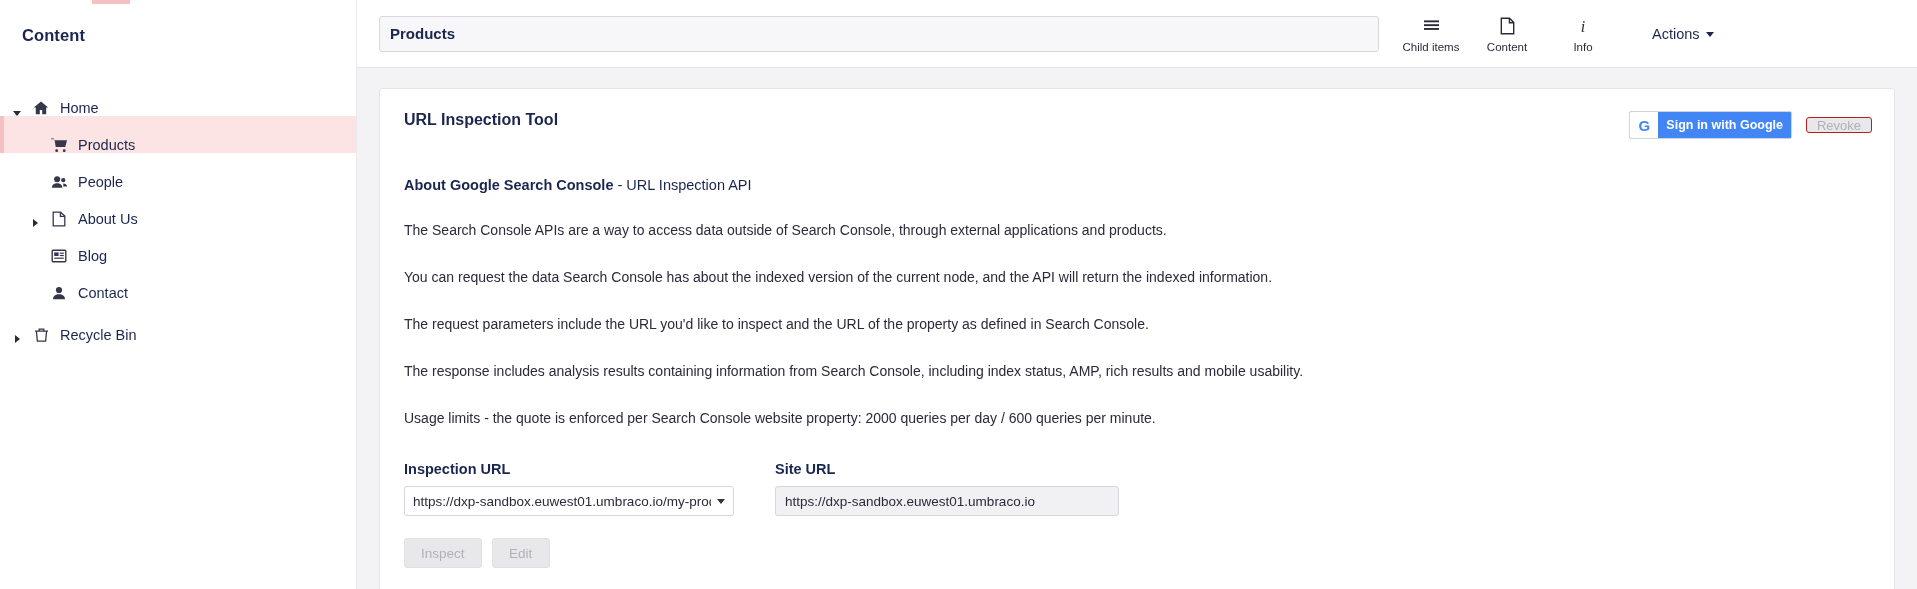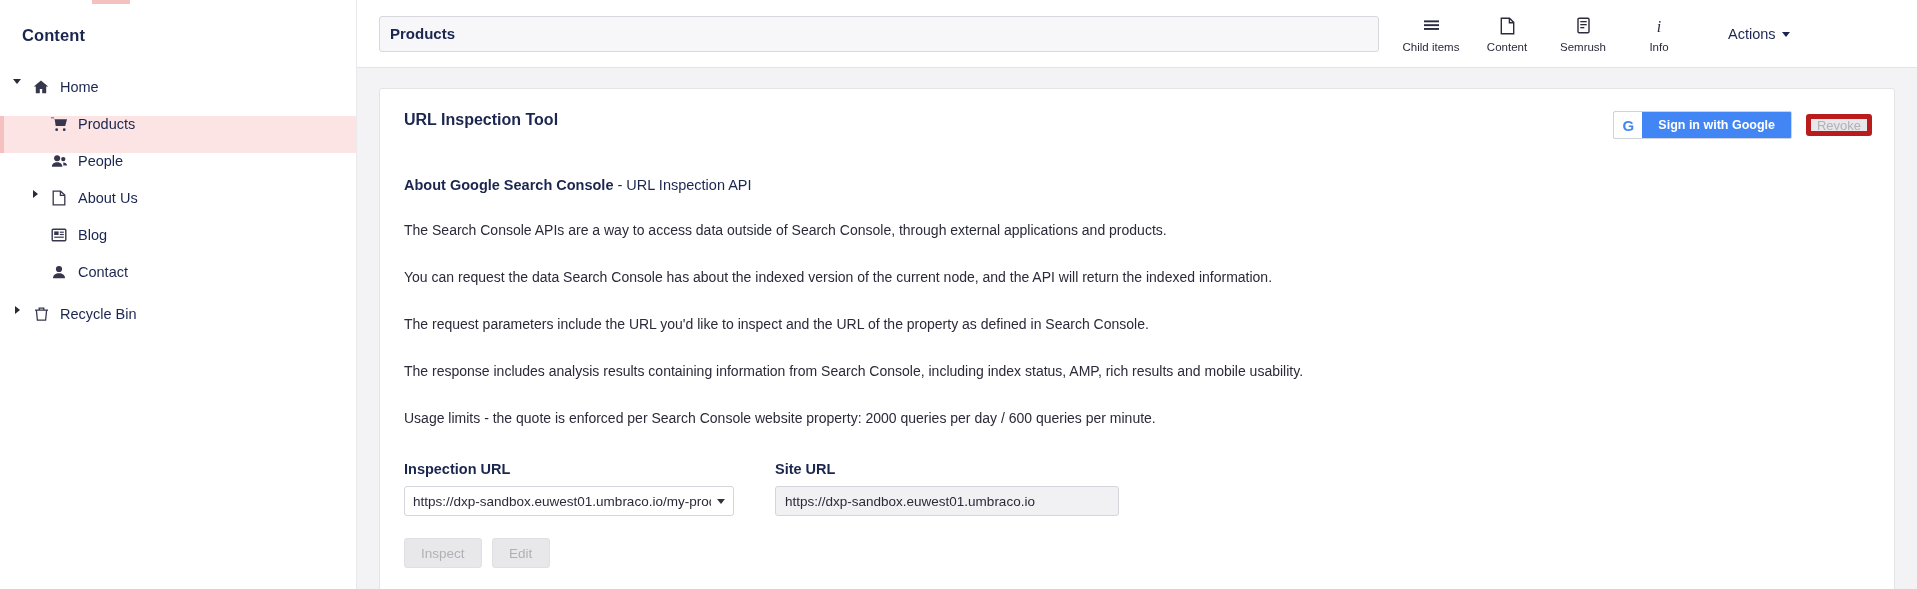--- a/index.html
+++ b/index.html
@@ -40,21 +40,21 @@
     font-weight: bold;
     color: #1b264f;
     padding: 26px 0 0 22px;
     letter-spacing: .1px;
   }
   .tree {
     margin-top: 34px;
   }
   .tree-row {
     display: flex;
-    align-items: flex-start;
+    align-items: flex-end;
     height: 37px;
     padding-left: 8px;
     cursor: pointer;
     position: relative;
   }
   .tree-row.selected {
     background: #fbe4e3;
   }
   .tree-row.selected::before {
     content: "";
@@ -235,29 +235,29 @@
     justify-content: center;
     font-size: 15px;
     font-weight: bold;
     font-family: "Liberation Sans", sans-serif;
     color: #4285f4;
   }
   .google-btn .g-text {
     color: #fff;
     font-size: 12.5px;
     font-weight: bold;
-    padding: 0 16px;
+    padding: 0 8px;
     white-space: nowrap;
   }
   .revoke-btn {
-    height: 22px;
+    height: 16px;
     min-width: 66px;
     background: #e8e8ea;
     color: #b0b0b8;
-    border: 5px solid #b91c1c;
+    border: 1px solid #b91c1c;
     border-radius: 3px;
     font-size: 13px;
     display: flex;
     align-items: center;
     justify-content: center;
     cursor: default;
   }
   .section-head {
     margin-top: 38px;
     font-size: 14.5px;
@@ -469,31 +469,20 @@
         <div class="tab">
           <span class="tab-ico">
             <svg width="15" height="18" viewBox="0 0 15 18">
                 <path fill="none" stroke="currentColor" stroke-width="1.4" d="M1.3 1.3h8.2l4.2 4.1v11.3H1.3z"></path>
                 <path fill="none" stroke="currentColor" stroke-width="1.4" d="M9.4 1.5v4.2h4.2"></path>
               </svg>
           </span>
           <span>Content</span>
         </div>
 
-        <div class="tab">
-          <span class="tab-ico">
-            <svg width="15" height="17" viewBox="0 0 15 17">
-                <rect x="2" y="1.2" width="11" height="14.6" rx="1.2" fill="none" stroke="currentColor" stroke-width="1.4"></rect>
-                <rect x="4.3" y="4" width="6.4" height="1.3" fill="currentColor"></rect>
-                <rect x="4.3" y="7" width="6.4" height="1.3" fill="currentColor"></rect>
-                <rect x="4.3" y="10" width="4" height="1.3" fill="currentColor"></rect>
-              </svg>
-          </span>
-          <span>Semrush</span>
-        </div>
 
 
         <div class="tab">
           <span class="tab-ico">
             <svg width="14" height="18" viewBox="0 0 14 18">
                 <text x="7" y="15" text-anchor="middle" font-family="Liberation Serif, serif" font-style="italic" font-size="16" fill="currentColor">i</text>
               </svg>
           </span>
           <span>Info</span>
         </div>

